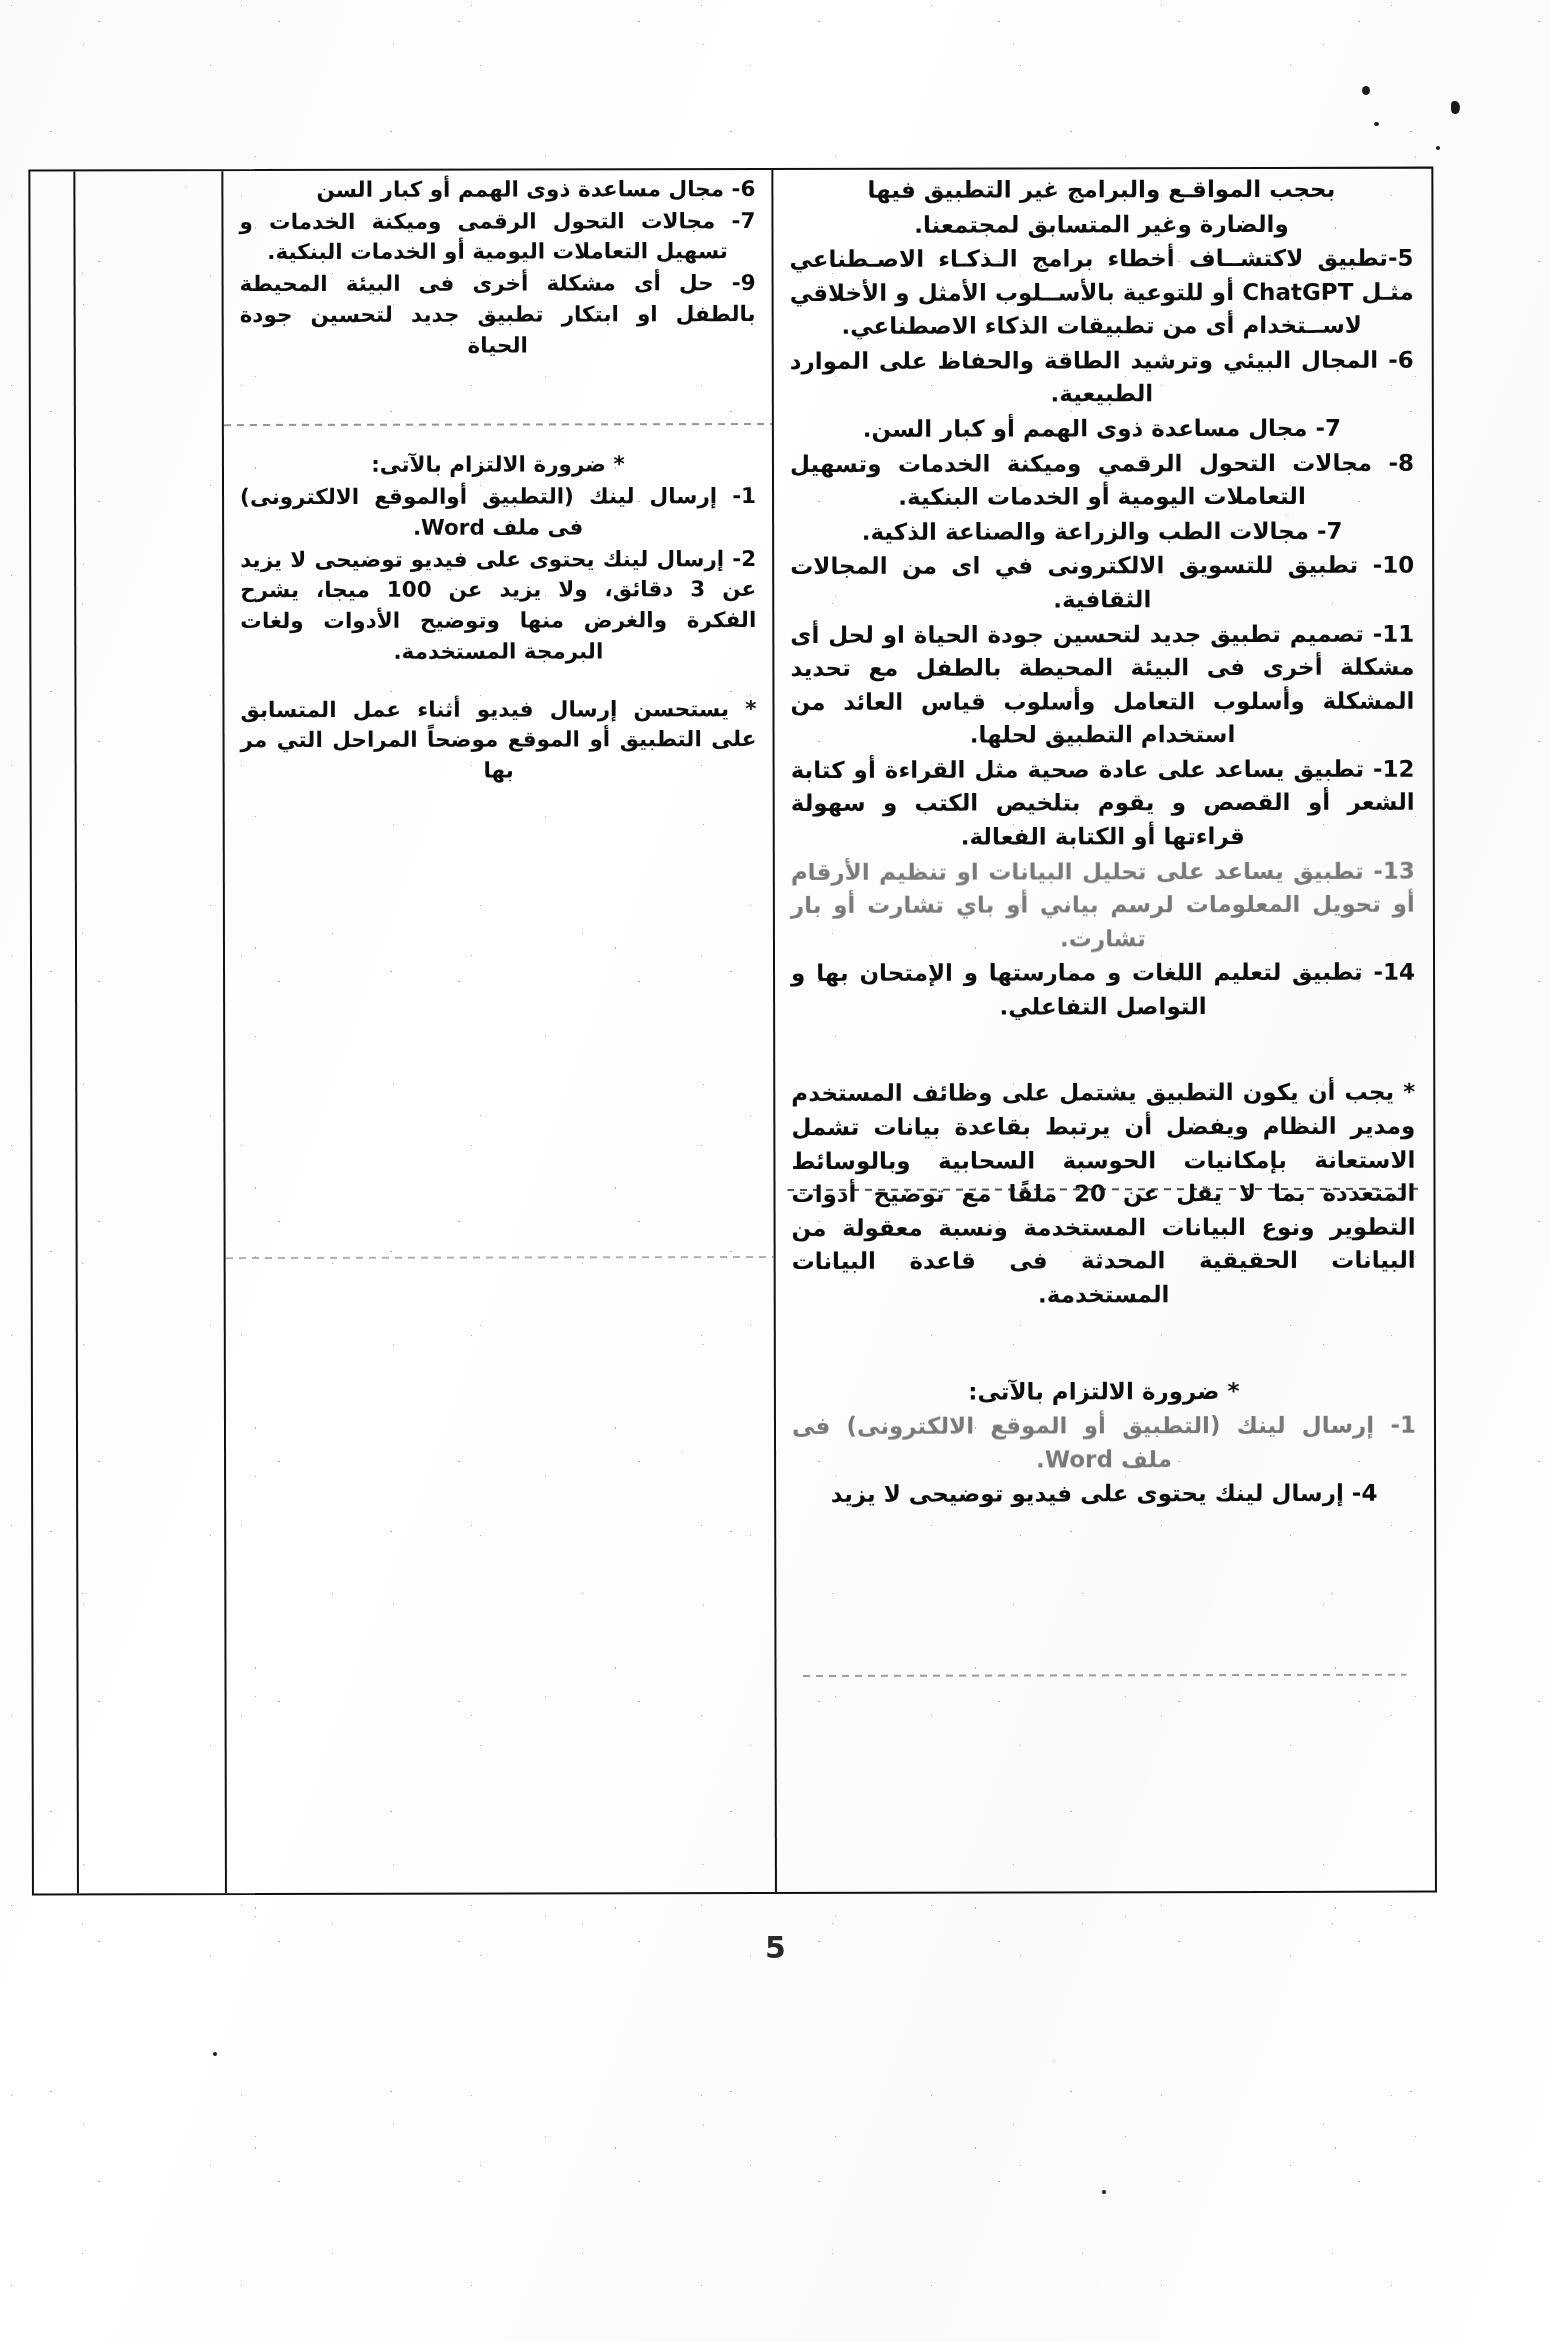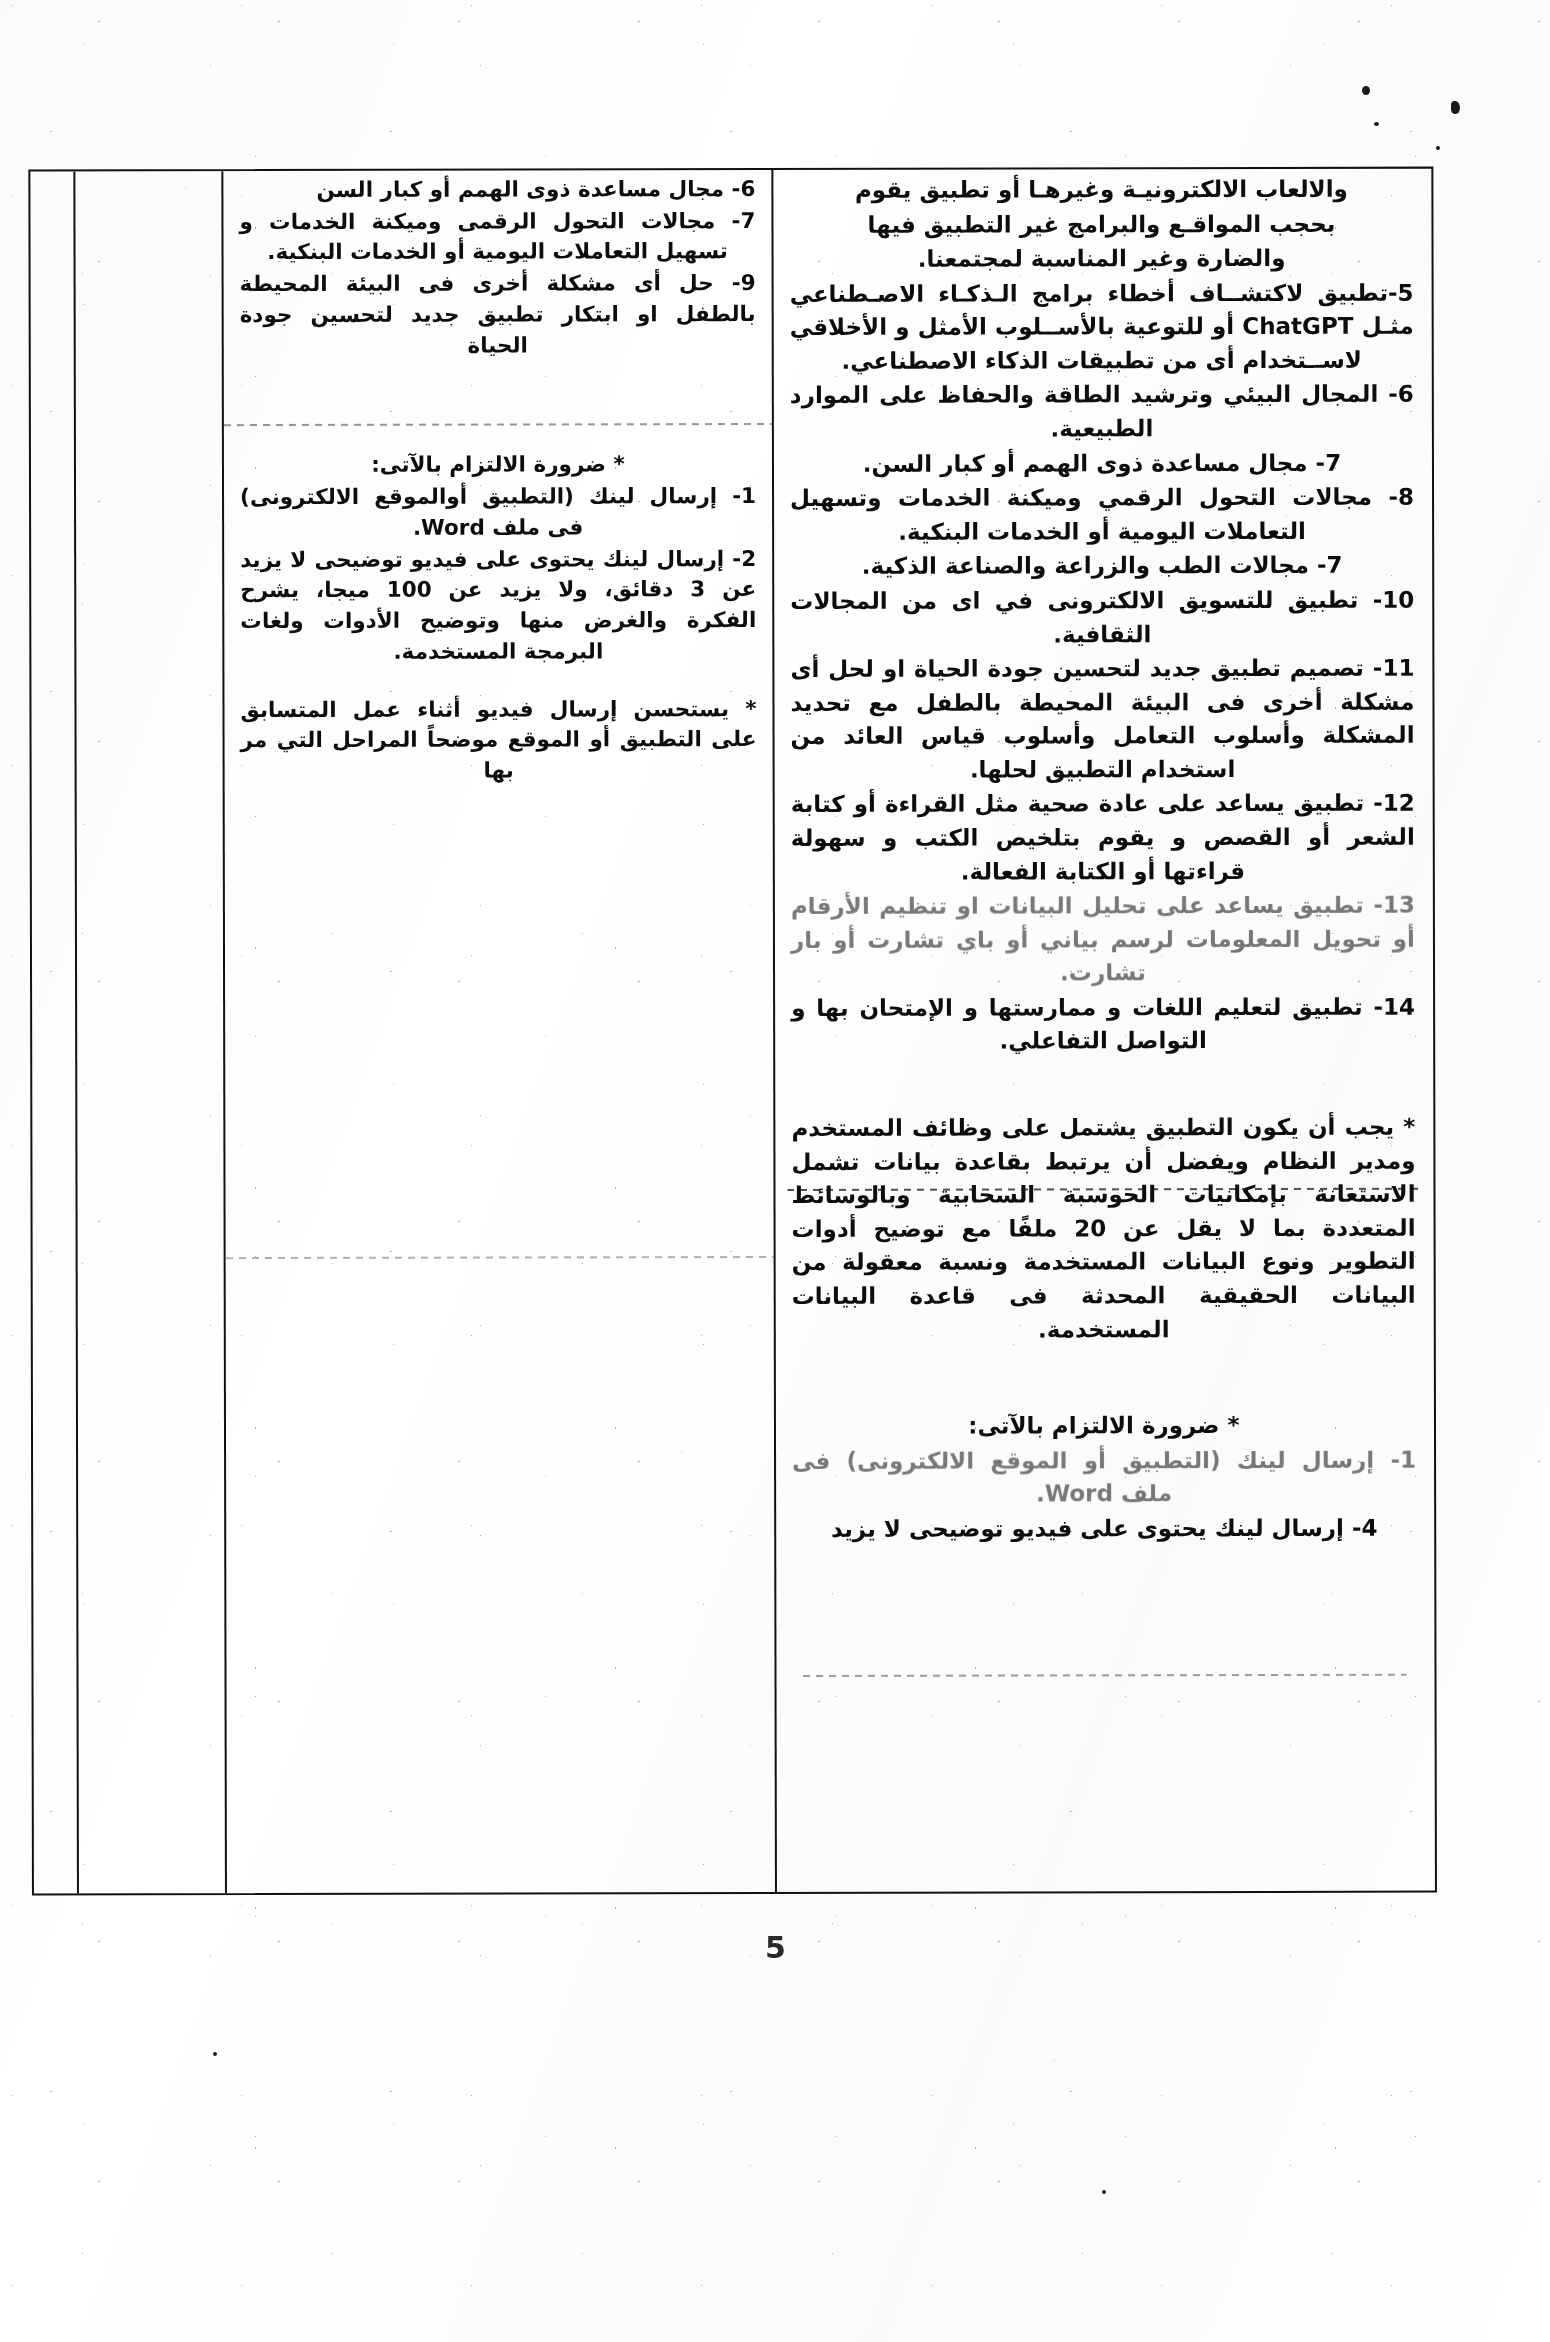--- a/index.html
+++ b/index.html
@@ -140,23 +140,22 @@
   <div class="speck" style="left:1292px; top:1262px; width:4px; height:4px;"></div>
   <div class="speck" style="left:213px;  top:2052px; width:4px; height:4px;"></div>
   <div class="speck" style="left:1102px; top:2190px; width:4px; height:4px;"></div>
 
   <div class="skew">
   <div class="table-frame">
 
     <div class="col col-main">
       <div class="body">
 
-        <div class="txt item">والالعاب الالكترونيـة وغيرهـا أو تطبيق يقوم</div>
         <div class="txt item">بحجب المواقـع والبرامج غير التطبيق فيها</div>
-        <div class="txt item">والضارة وغير المناسبة لمجتمعنا.</div>
+        <div class="txt item">والضارة وغير المتسابق لمجتمعنا.</div>
 
         <div class="txt item">5-تطبيق لاكتشــاف أخطاء برامج الـذكـاء الاصـطناعي مثـل ChatGPT أو للتوعية بالأســلوب الأمثل و الأخلاقي لاســتخدام أى من تطبيقات الذكاء الاصطناعي.</div>
         <div class="txt item">6- المجال البيئي وترشيد الطاقة والحفاظ على الموارد الطبيعية.</div>
         <div class="txt item">7- مجال مساعدة ذوى الهمم أو كبار السن.</div>
         <div class="txt item">8- مجالات التحول الرقمي وميكنة الخدمات وتسهيل التعاملات اليومية أو الخدمات البنكية.</div>
         <div class="txt item">7- مجالات الطب والزراعة والصناعة الذكية.</div>
         <div class="txt item">10- تطبيق للتسويق الالكترونى في اى من المجالات الثقافية.</div>
         <div class="txt item">11- تصميم تطبيق جديد لتحسين جودة الحياة او لحل أى مشكلة أخرى فى البيئة المحيطة بالطفل مع تحديد المشكلة وأسلوب التعامل وأسلوب قياس العائد من استخدام التطبيق لحلها.</div>
         <div class="txt item">12- تطبيق يساعد على عادة صحية مثل القراءة أو كتابة الشعر أو القصص و يقوم بتلخيص الكتب و سهولة قراءتها أو الكتابة الفعالة.</div>
         <div class="txt item faded">13- تطبيق يساعد على تحليل البيانات او تنظيم الأرقام أو تحويل المعلومات لرسم بياني أو باي تشارت أو بار تشارت.</div>

